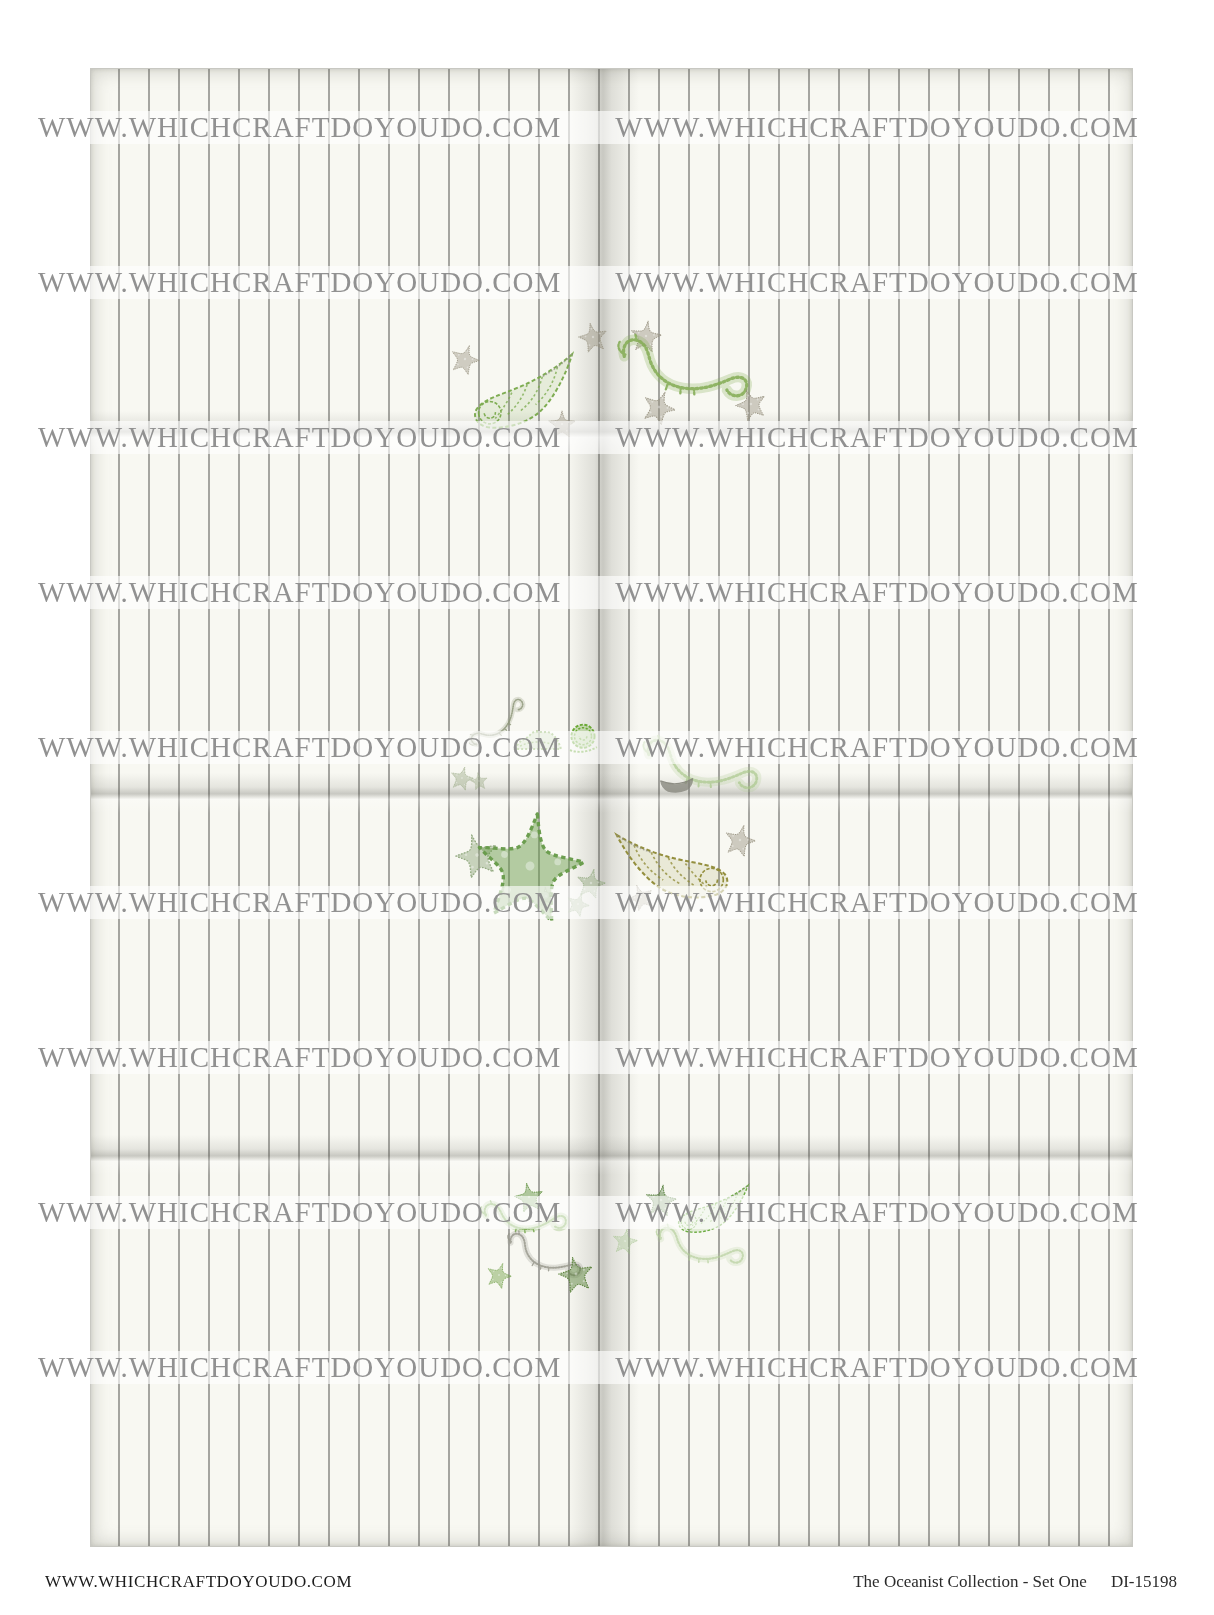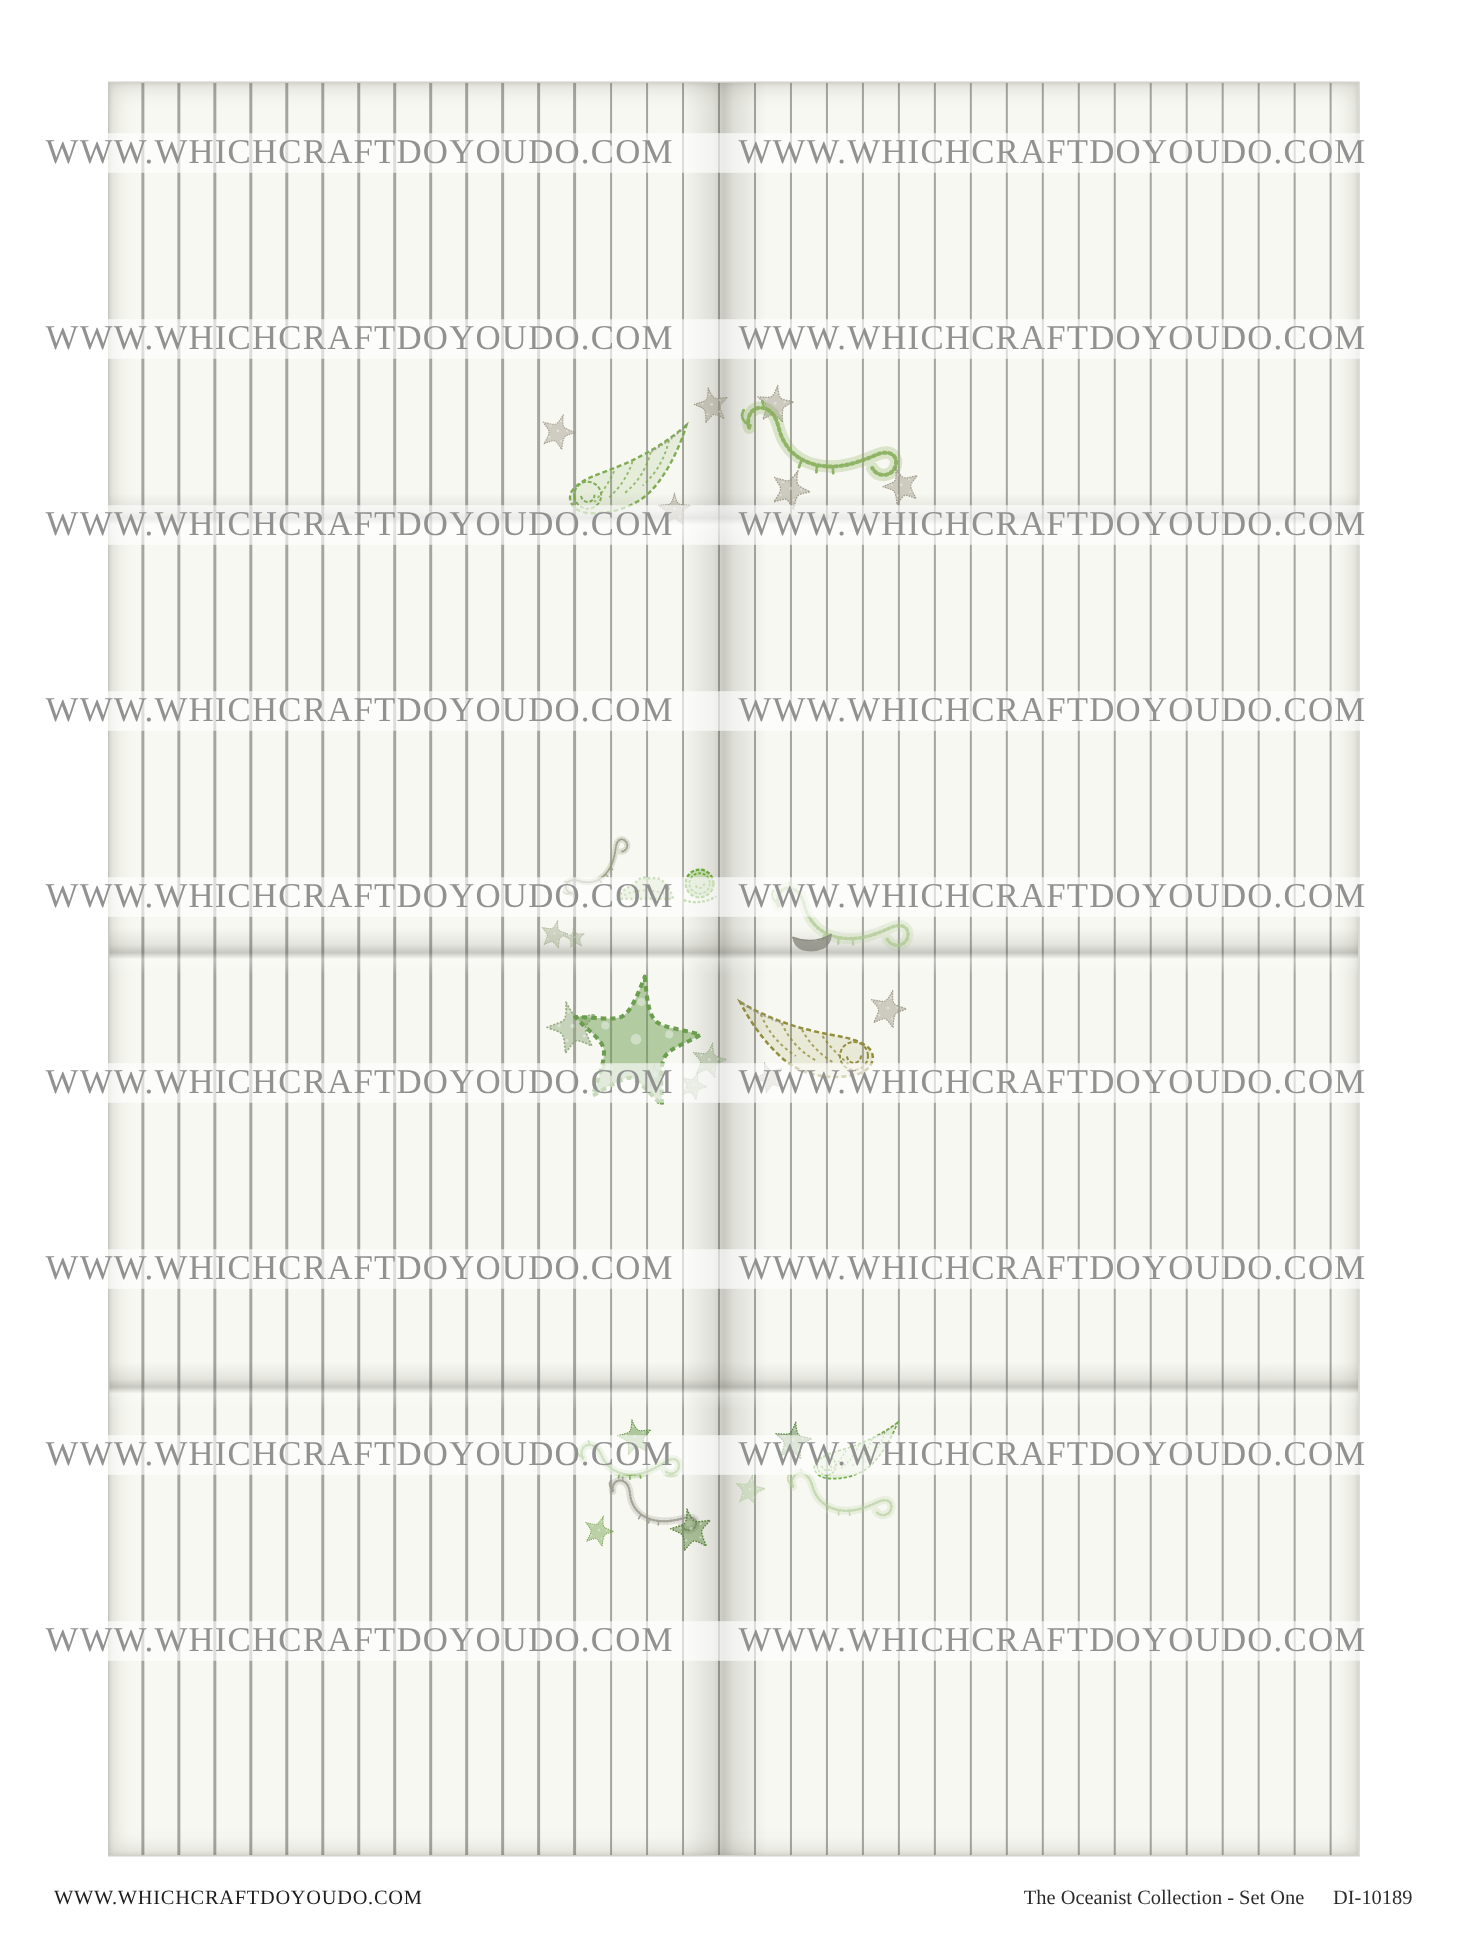--- a/index.html
+++ b/index.html
@@ -192,21 +192,21 @@
       </div>
       <div class="wm-row" style="top: 1351px; height: 33px;">
         <span class="wm-text wm-left" style="color: rgb(145, 145, 145);">WWW.WHICHCRAFTDOYOUDO.COM</span>
         <span class="wm-text wm-right" style="color: rgb(145, 145, 145);">WWW.WHICHCRAFTDOYOUDO.COM</span>
       </div>
     </div>
 
   <div class="footer-left">WWW.WHICHCRAFTDOYOUDO.COM</div>
   <div class="footer-right">
     <span>The Oceanist Collection - Set One</span>
-    <span>DI-10189</span>
+    <span>DI-15198</span>
   </div>
 
   <svg class="defs-holder" aria-hidden="true">
     <defs>
       <symbol id="sym-starfish" viewBox="0 0 100 100">
         <path d="M50 3 C54 20 57 31 63 35 C70 39 84 38 97 40 C86 49 76 53 73 60 C70 68 74 83 76 96 C65 88 57 80 50 79 C43 80 35 88 24 96 C26 83 30 68 27 60 C24 53 14 49 3 40 C16 38 30 39 37 35 C43 31 46 20 50 3 Z" fill="currentColor" fill-opacity=".5" stroke="currentColor" stroke-width="3" stroke-dasharray="4 3" stroke-linejoin="round"></path>
         <g fill="#ffffff" fill-opacity=".38">
           <circle cx="50" cy="50" r="4"></circle>
             <circle cx="50" cy="22" r="3"></circle>
             <circle cx="74" cy="43" r="3"></circle>

